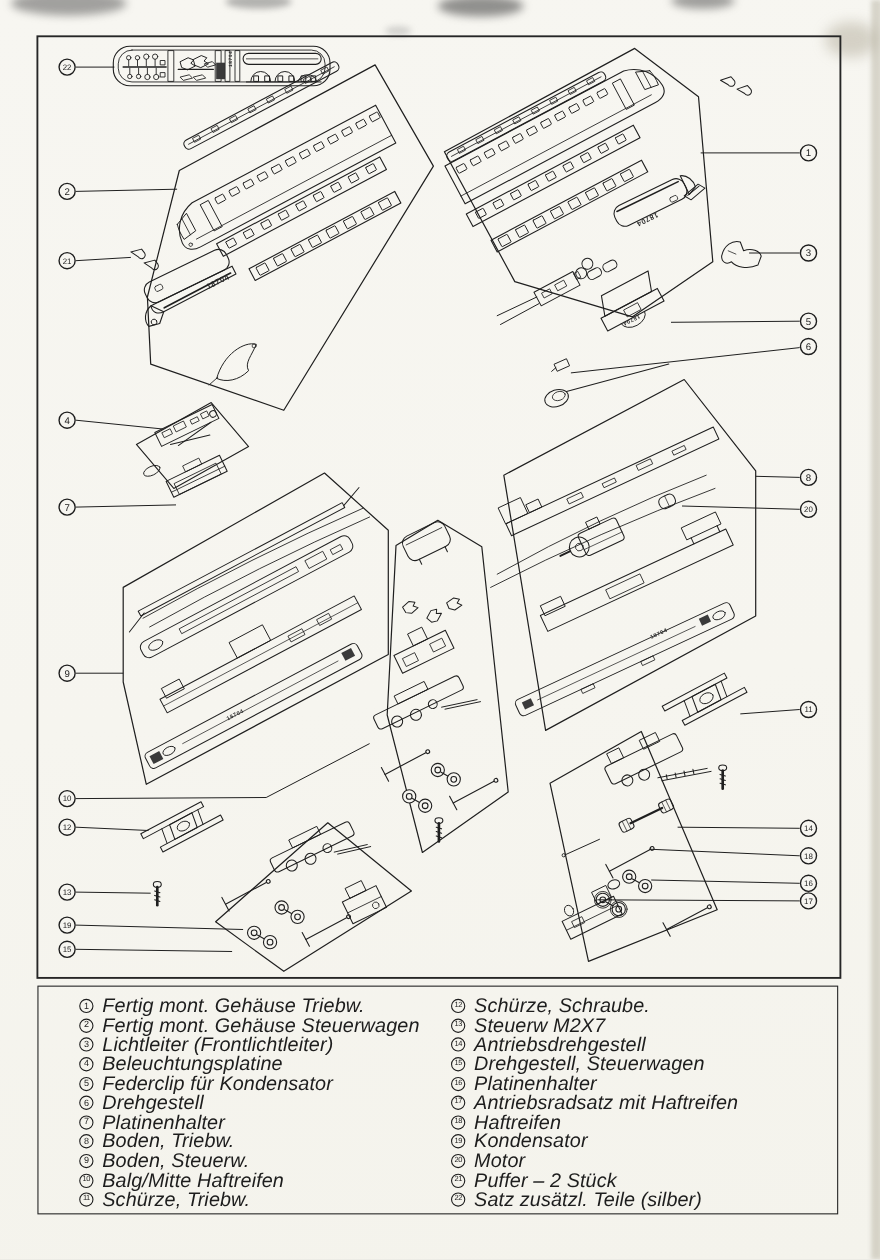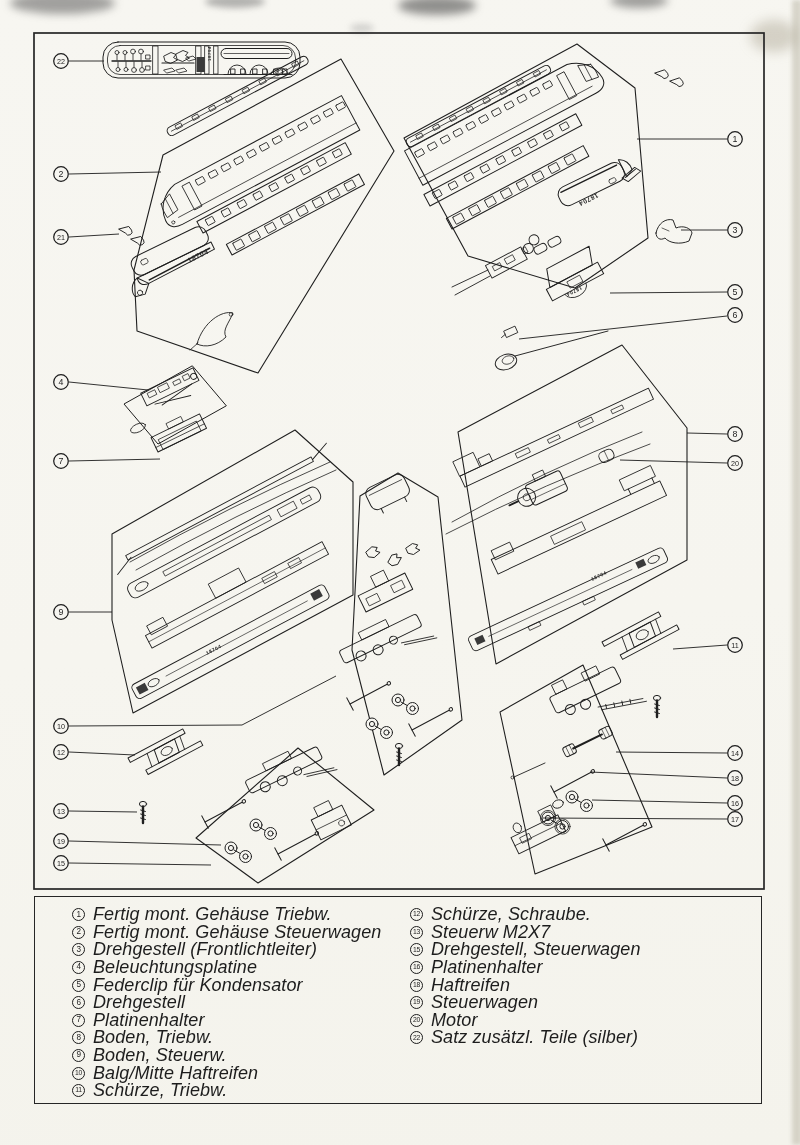--- a/index.html
+++ b/index.html
@@ -657,21 +657,21 @@
         <div class="leg-item">
           <span class="leg-num">1</span>
           <span class="leg-label">Fertig mont. Gehäuse Triebw.</span>
         </div>
         <div class="leg-item">
           <span class="leg-num">2</span>
           <span class="leg-label">Fertig mont. Gehäuse Steuerwagen</span>
         </div>
         <div class="leg-item">
           <span class="leg-num">3</span>
-          <span class="leg-label">Drehgestell (Frontlichtleiter)</span>
+          <span class="leg-label">Lichtleiter (Frontlichtleiter)</span>
         </div>
         <div class="leg-item">
           <span class="leg-num">4</span>
           <span class="leg-label">Beleuchtungsplatine</span>
         </div>
         <div class="leg-item">
           <span class="leg-num">5</span>
           <span class="leg-label">Federclip für Kondensator</span>
         </div>
         <div class="leg-item">
@@ -702,38 +702,50 @@
     <div class="leg-col2" id="leg-col-1">
         <div class="leg-item">
           <span class="leg-num two">12</span>
           <span class="leg-label">Schürze, Schraube.</span>
         </div>
         <div class="leg-item">
           <span class="leg-num two">13</span>
           <span class="leg-label">Steuerw M2X7</span>
         </div>
         <div class="leg-item">
+          <span class="leg-num two">14</span>
+          <span class="leg-label">Antriebsdrehgestell</span>
+        </div>
+        <div class="leg-item">
           <span class="leg-num two">15</span>
           <span class="leg-label">Drehgestell, Steuerwagen</span>
         </div>
         <div class="leg-item">
           <span class="leg-num two">16</span>
           <span class="leg-label">Platinenhalter</span>
         </div>
         <div class="leg-item">
+          <span class="leg-num two">17</span>
+          <span class="leg-label">Antriebsradsatz mit Haftreifen</span>
+        </div>
+        <div class="leg-item">
           <span class="leg-num two">18</span>
           <span class="leg-label">Haftreifen</span>
         </div>
         <div class="leg-item">
           <span class="leg-num two">19</span>
-          <span class="leg-label">Steuerwagen</span>
+          <span class="leg-label">Kondensator</span>
         </div>
         <div class="leg-item">
           <span class="leg-num two">20</span>
           <span class="leg-label">Motor</span>
+        </div>
+        <div class="leg-item">
+          <span class="leg-num two">21</span>
+          <span class="leg-label">Puffer – 2 Stück</span>
         </div>
         <div class="leg-item">
           <span class="leg-num two">22</span>
           <span class="leg-label">Satz zusätzl. Teile (silber)</span>
         </div>
       </div>
   </div>
 </div>
 
 </body></html>

